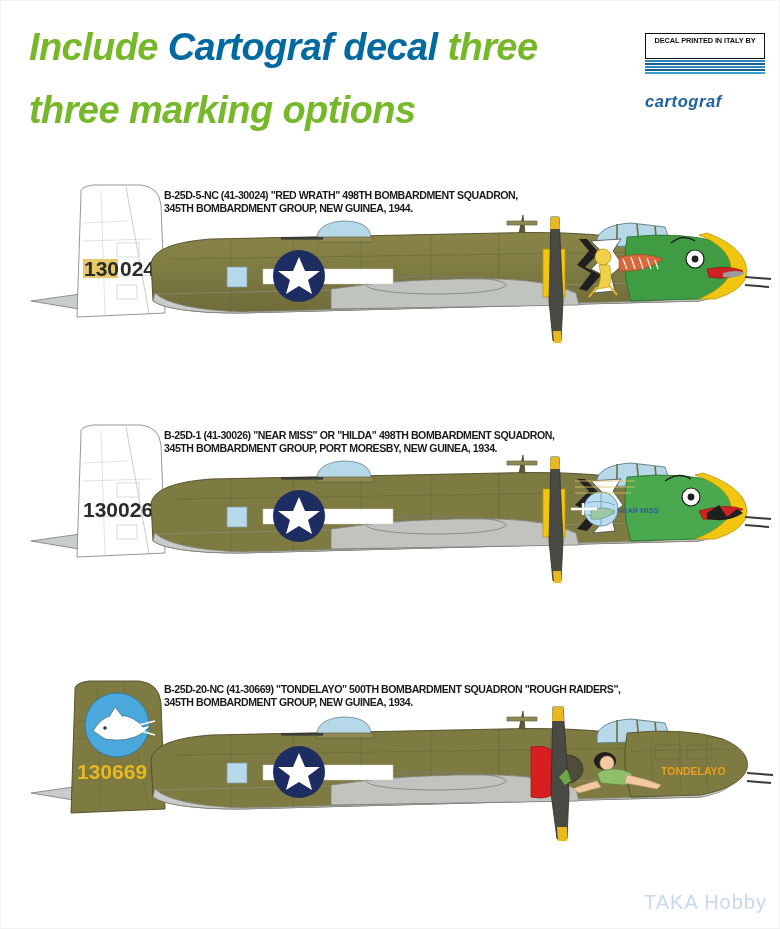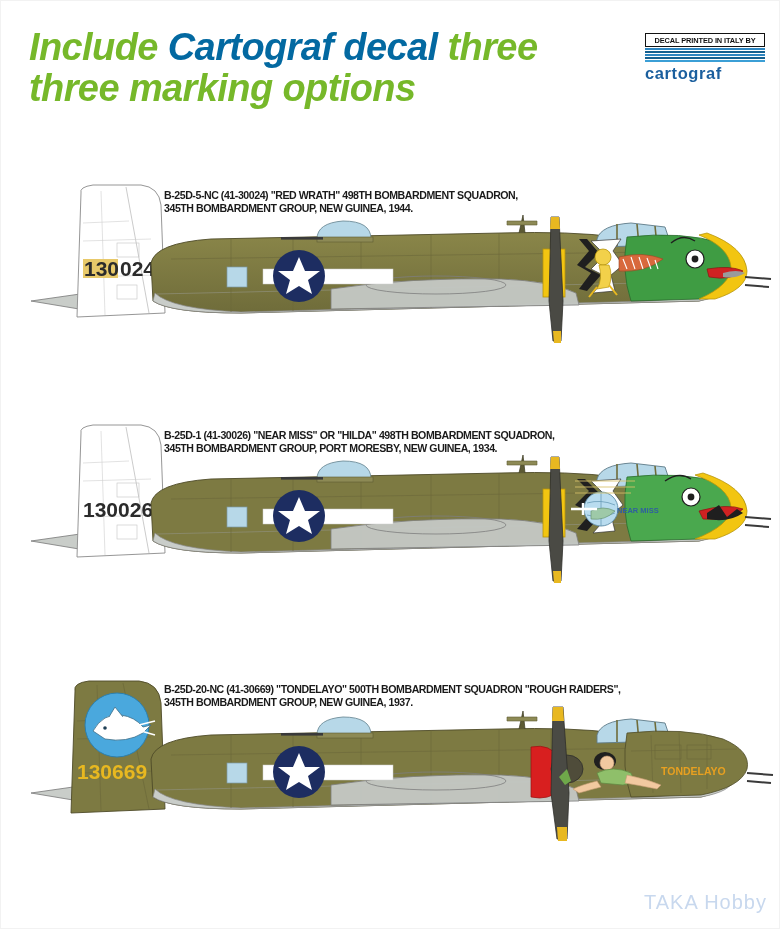--- a/index.html
+++ b/index.html
@@ -20,44 +20,45 @@
   .headline{
     position:absolute;left:28px;top:26px;width:600px;
     font-size:38px;line-height:1.08;
     font-weight:bold;font-style:italic;
     letter-spacing:-0.6px;
     color:#76b82a;
     font-family:"Liberation Sans", sans-serif;
   }
   .headline .blk{color:#0369a1;}
   .hl-l1{display:block;white-space:nowrap;}
-  .hl-l2{display:block;white-space:nowrap;}
+  .hl-l2{display:block;white-space:nowrap;margin-top:22px;}
 
   
   .cartograf{
     position:absolute;right:14px;top:32px;width:120px;
   }
   .ctg-top{
     border:1px solid #111;background:#fff;
     font-size:7.4px;font-weight:bold;color:#111;
-    text-align:center;padding:2px 1px 1px 1px;
+    text-align:center;padding:2px 1px 13px 1px;
     letter-spacing:-0.1px;white-space:nowrap;
     font-family:"Liberation Sans", sans-serif;
   }
   .ctg-bars{margin-top:1px;}
   .ctg-bars i{display:block;height:2px;margin-bottom:1px;background:#1b6ca8;}
   .ctg-bars i:nth-child(1){background:#2e86c1;}
   .ctg-bars i:nth-child(2){background:#16608f;}
   .ctg-bars i:nth-child(3){background:#2e86c1;}
   .ctg-bars i:nth-child(4){background:#16608f;}
   .ctg-bars i:nth-child(5){background:#3b9fd6;}
   .ctg-name{
     color:#1b5f9e;font-weight:bold;font-size:16.5px;letter-spacing:0.6px;
-    line-height:1;padding-top:2px;
-    font-family:"Liberation Sans", sans-serif;
+    line-height:1;padding-top:18px;
+    font-family:"Liberation Sans", sans-serif;
+    font-style:italic;
   }
 
   
   .caption{
     position:absolute;
     color:#1a1a1a;font-size:10.6px;line-height:1.25;
     font-weight:bold;letter-spacing:-0.45px;
     font-family:"Liberation Sans", sans-serif;
     white-space:nowrap;
   }
@@ -278,21 +279,21 @@
           <text x="586" y="92" font-family="Liberation Sans, sans-serif" font-size="7.5" font-weight="bold" fill="#2f5fa0">NEAR MISS</text>
         </g>
 
         <path d="M544 60 L604 60 M544 66 L604 66 M544 72 L600 72" stroke="#d9c46a" stroke-width="1.2" opacity="0.85"></path>
       </g>
     </svg>
   </div>
 
   <div class="caption" style="left:163px;top:682px;">
     <span>B-25D-20-NC (41-30669) "TONDELAYO" 500TH BOMBARDMENT SQUADRON "ROUGH RAIDERS",</span>
-    <span>345TH BOMBARDMENT GROUP, NEW GUINEA, 1937.</span>
+    <span>345TH BOMBARDMENT GROUP, NEW GUINEA, 1934.</span>
   </div>
 
   <div class="plane" id="plane3">
     <svg viewBox="0 0 718 190" xmlns="http://www.w3.org/2000/svg">
       <path d="M0 120 L70 110 L120 112 L118 124 L60 130 Z" fill="#c9cdc9" stroke="#777" stroke-width="0.8"></path>
 
       <g>
         <path d="M44 18 Q42 10 58 8 L108 8 Q128 10 130 30 L134 136 L40 140 Z" fill="#7d7a42" stroke="#4e4b28" stroke-width="0.9"></path>
         <path d="M92 10 L118 136" stroke="#6b683a" stroke-width="0.7" fill="none"></path>
         <path d="M46 48 L96 46 M46 66 L120 64 M50 100 L126 98 M66 12 L70 138" stroke="#6b683a" stroke-width="0.6" fill="none"></path>

